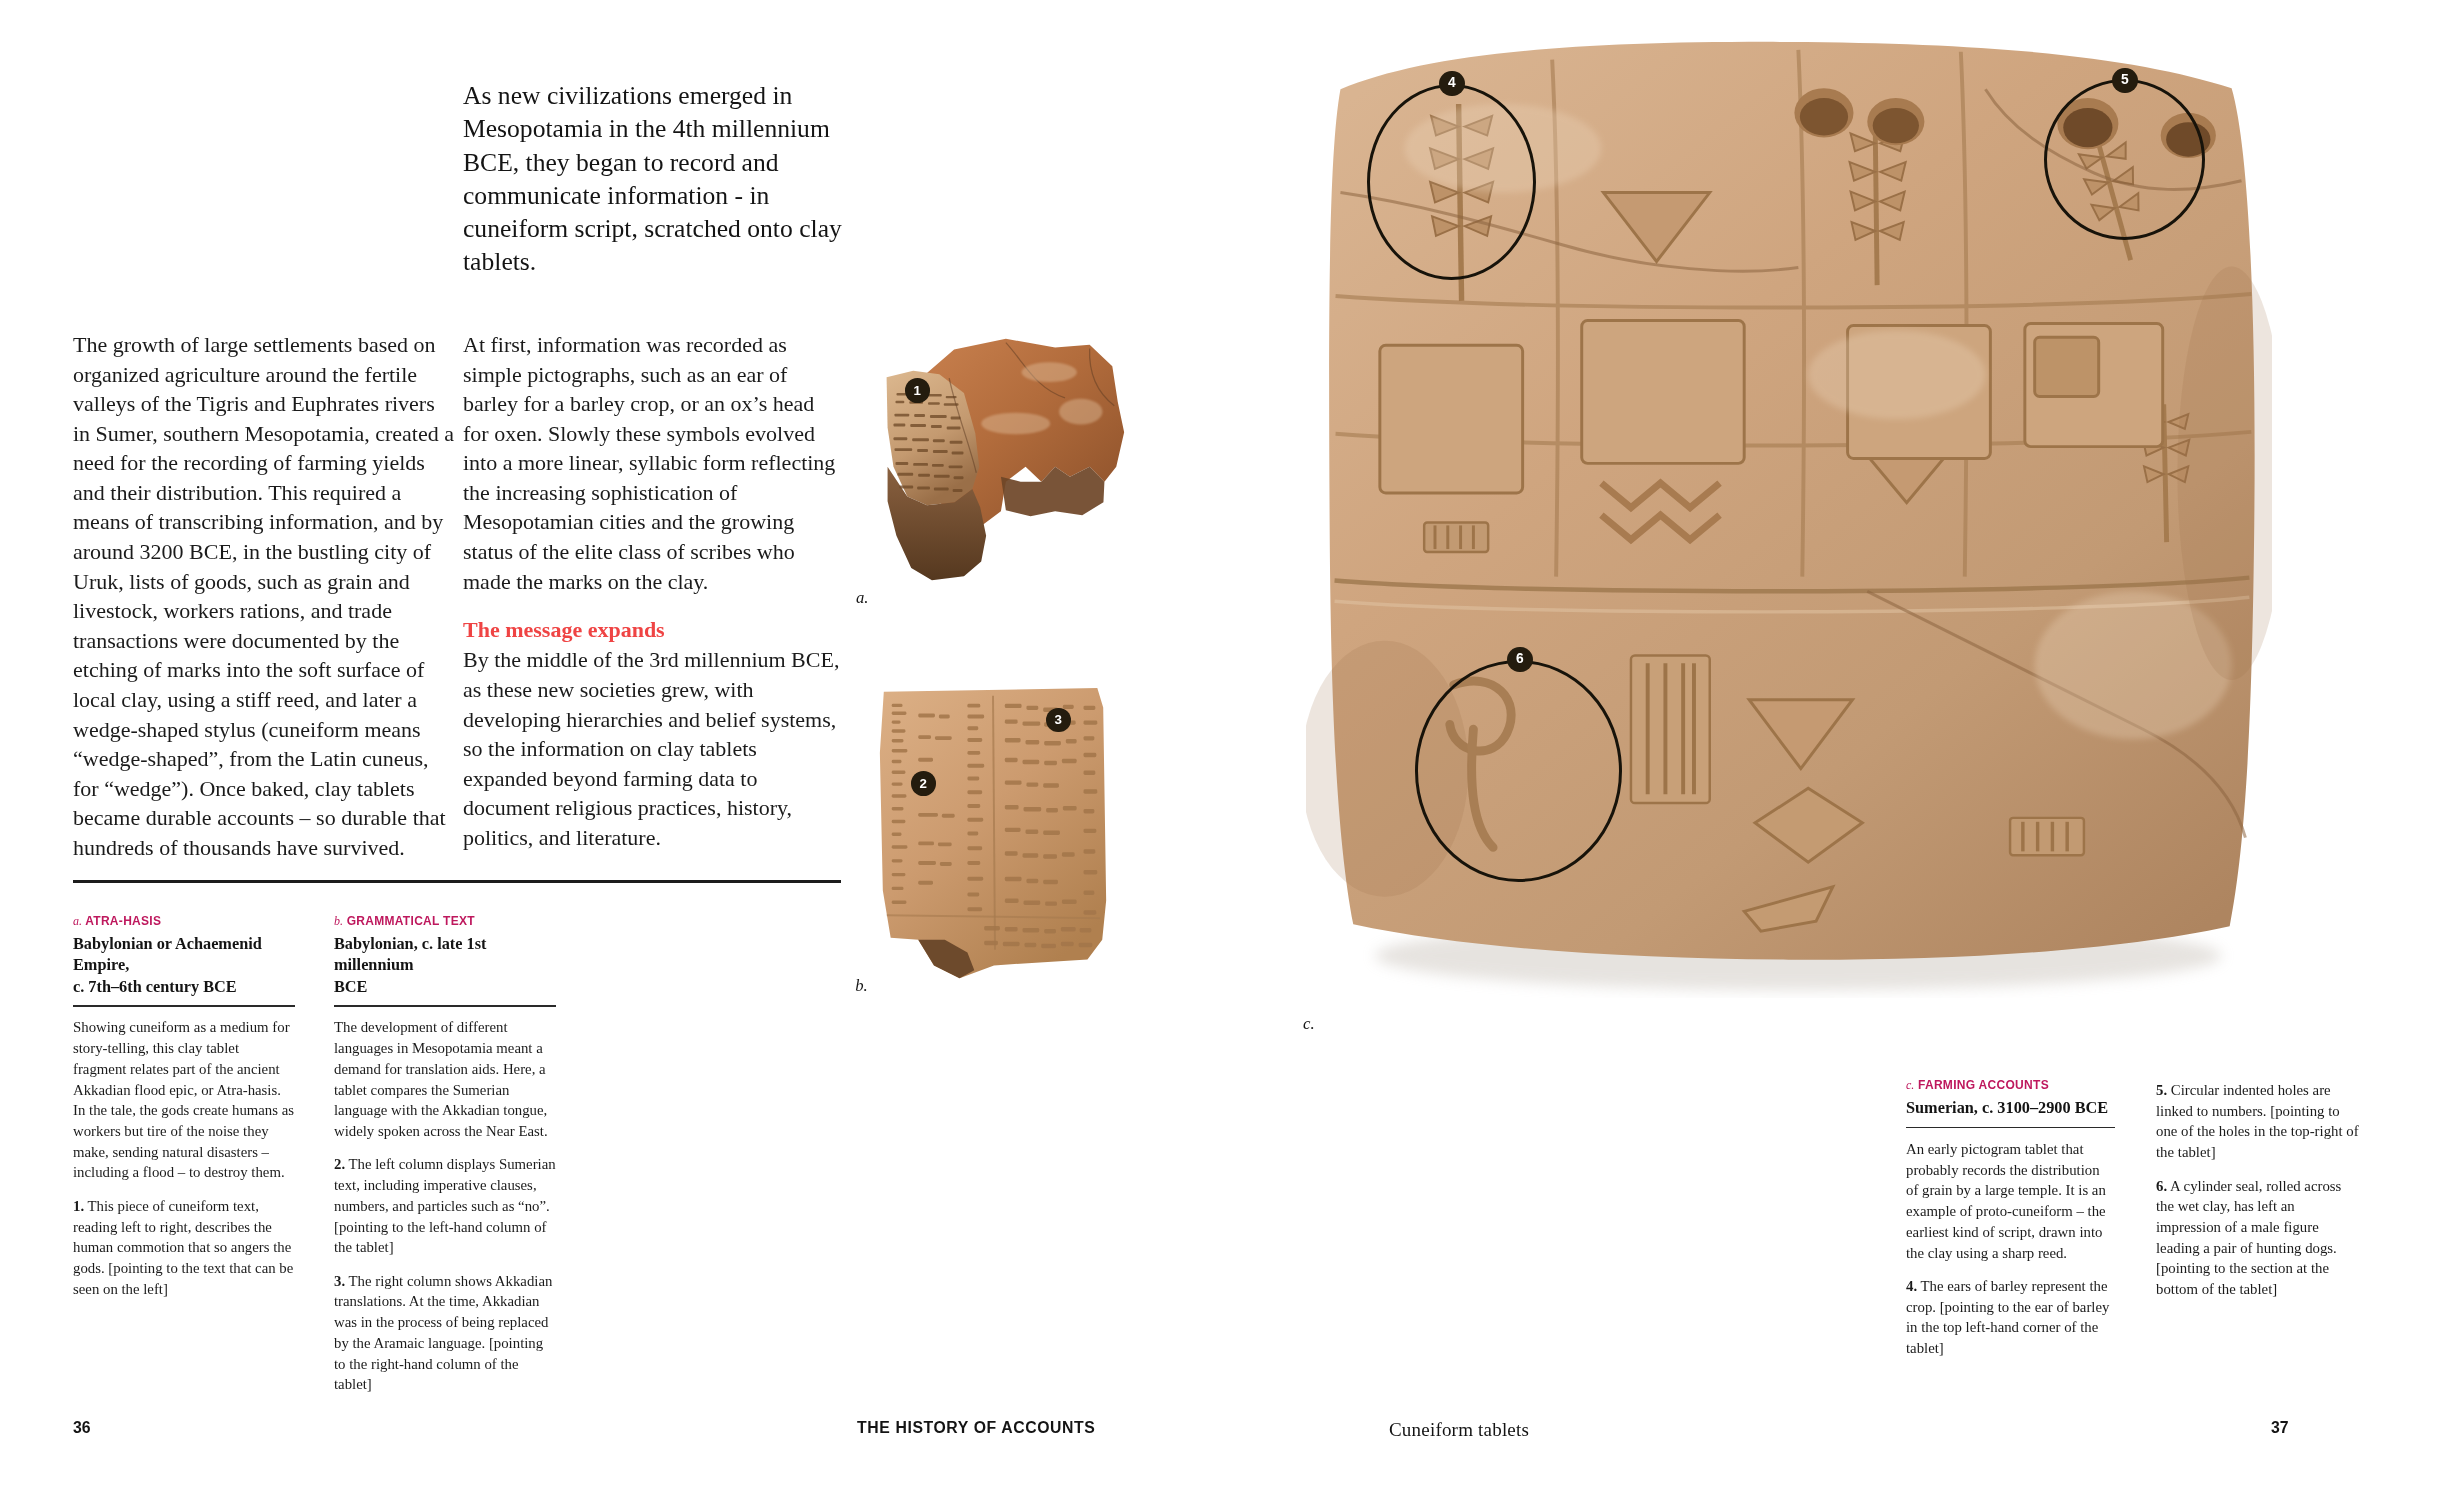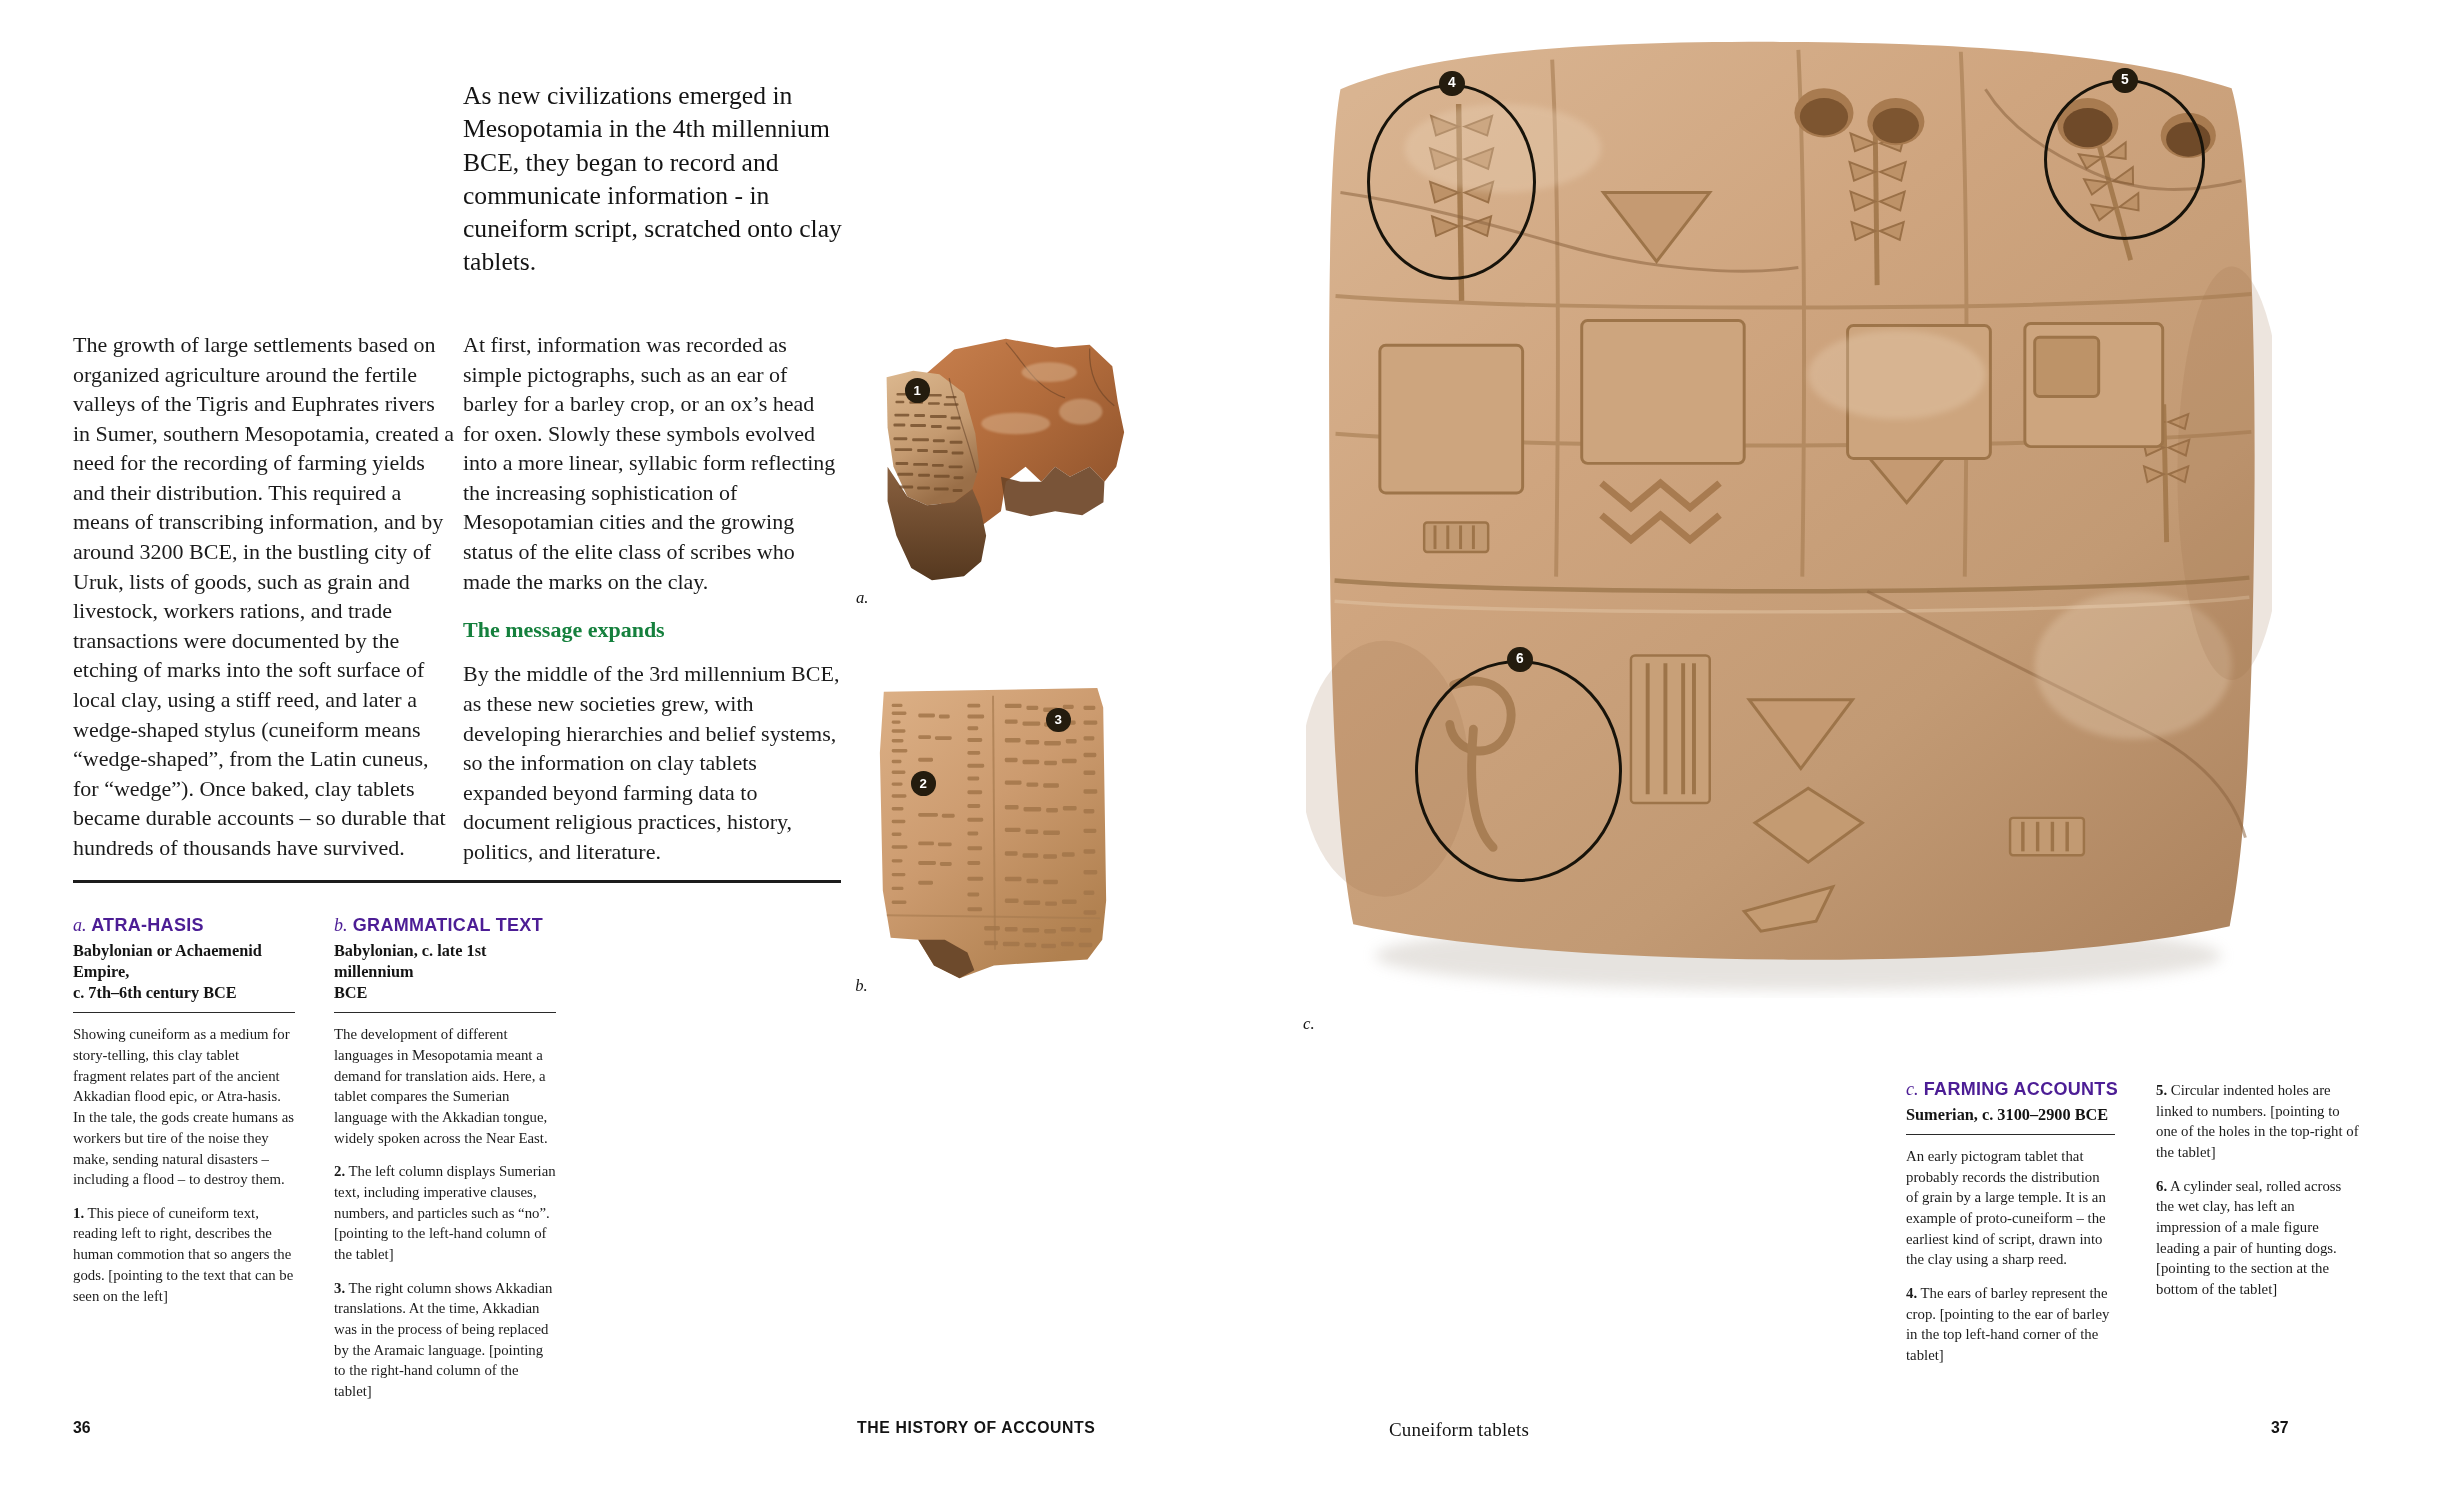--- a/index.html
+++ b/index.html
@@ -34,36 +34,36 @@
   
   .body-col {
     position: absolute; font-size: 22px; line-height: 1.345;
     color: #1b1b1b; text-align: left;
   }
   .body-col.c1 { left: 73px; top: 330px; width: 384px; }
   .body-col.c2 { left: 463px; top: 330px; width: 379px; }
   .body-col p { margin: 0; }
   .subhead {
     font-weight: 700; font-size: 22px; line-height: 1.345;
-    margin-top: 18.7px; margin-bottom: 15px; color: #15803d;
+    margin-top: 18.7px; margin-bottom: 1px; color: #ef4444;
     font-family: "Liberation Serif", "DejaVu Serif", serif;
   }
 
   
   .rule-thick {
     position: absolute; left: 73px; top: 880px; width: 768px;
     height: 3.4px; background: #1c1c1c;
   }
 
   
   .capcol { position: absolute; }
   .capcol .kicker {
     font-family: "Liberation Sans", "DejaVu Sans", sans-serif;
-    font-weight: 700; font-size: 18px; letter-spacing: 0.3px;
-    color: #4c1d95; line-height: 1.15; white-space: nowrap;
+    font-weight: 700; font-size: 12px; letter-spacing: 0.3px;
+    color: #be185d; line-height: 1.15; white-space: nowrap;
   }
   .capcol .kicker .letter {
     font-family: "Liberation Serif", "DejaVu Serif", serif;
     font-style: italic; font-weight: 400; letter-spacing: 0;
   }
   .capcol .meta {
     font-weight: 700; font-size: 16.3px; line-height: 1.30;
     margin-top: 4.4px; color: #141414;
   }
   .capcol .hr {

